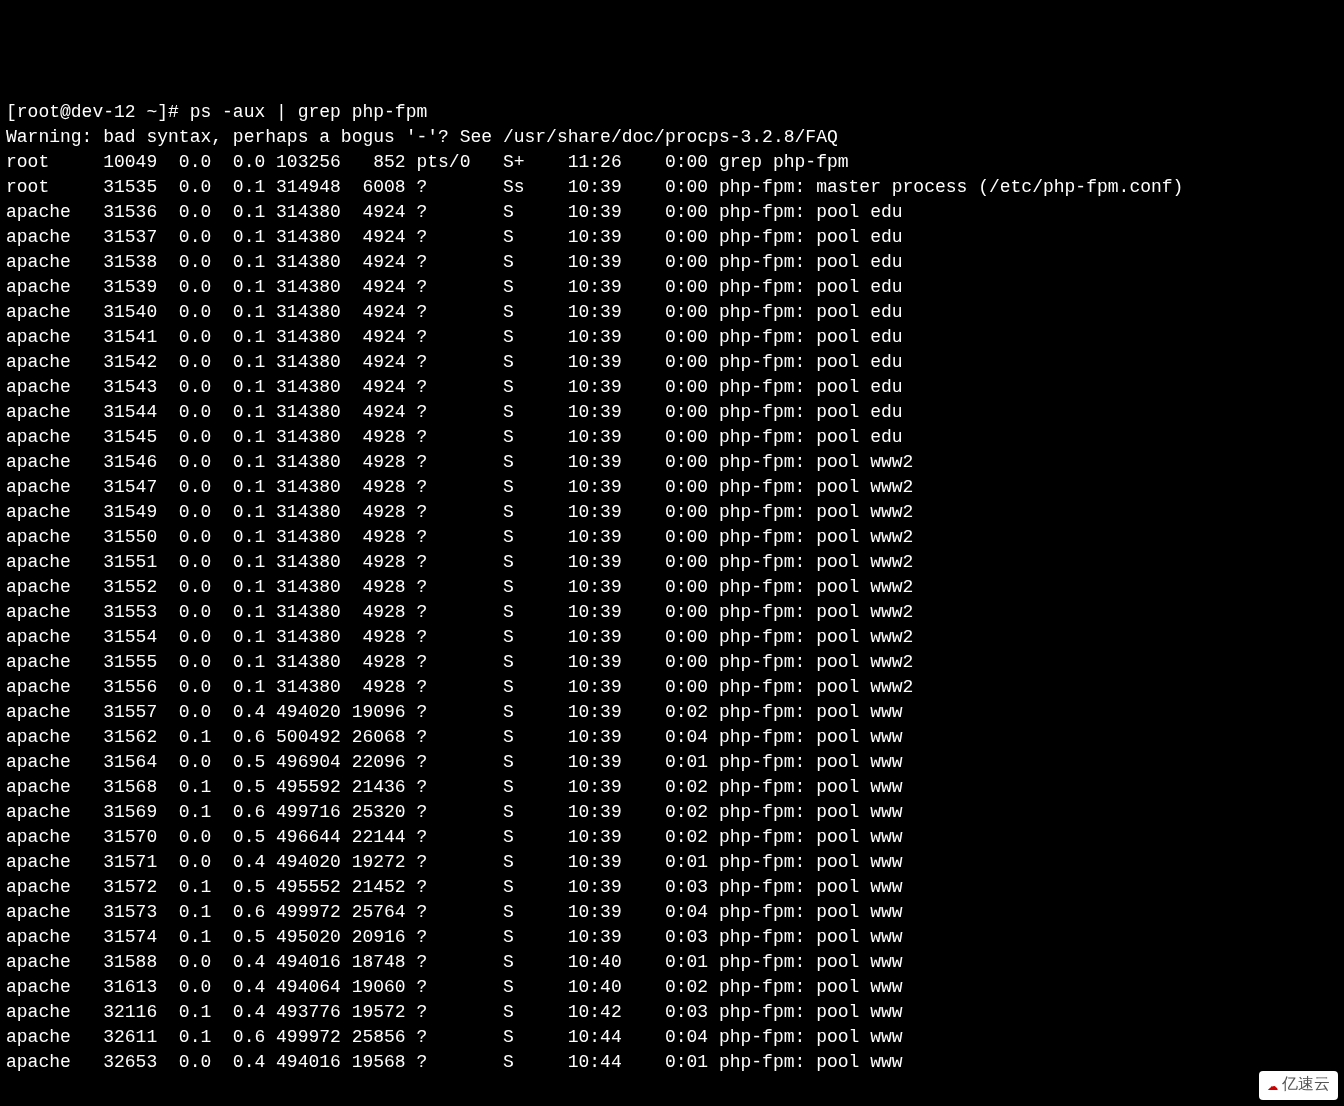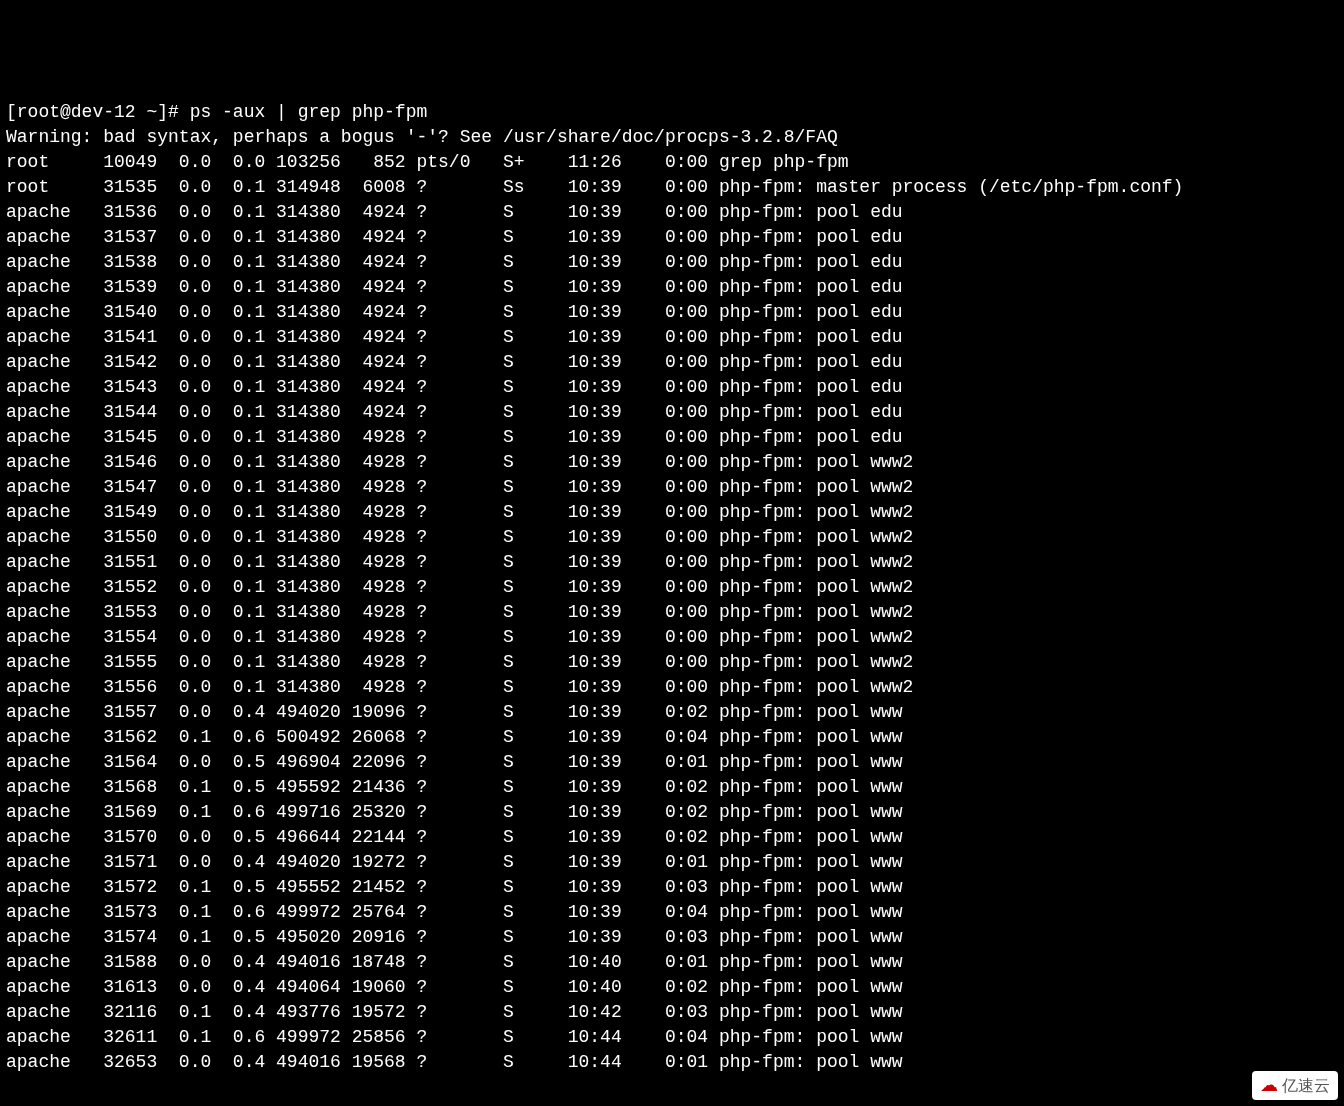--- a/index.html
+++ b/index.html
@@ -1,18 +1,19 @@
 <!DOCTYPE html>
 <html><head>
   <meta charset="utf-8">
   <style>
     * {
       margin: 0;
       padding: 0;
       box-sizing: border-box;
+      font-family: Liberation Mono, monospace;
     }
     body {
       background: #000;
       color: #fff;
       font-family: "Menlo", "Consolas", "Courier New", monospace;
       font-size: 18px;
       line-height: 25px;
       padding: 0 6px;
       width: 1344px;
       height: 1106px;

